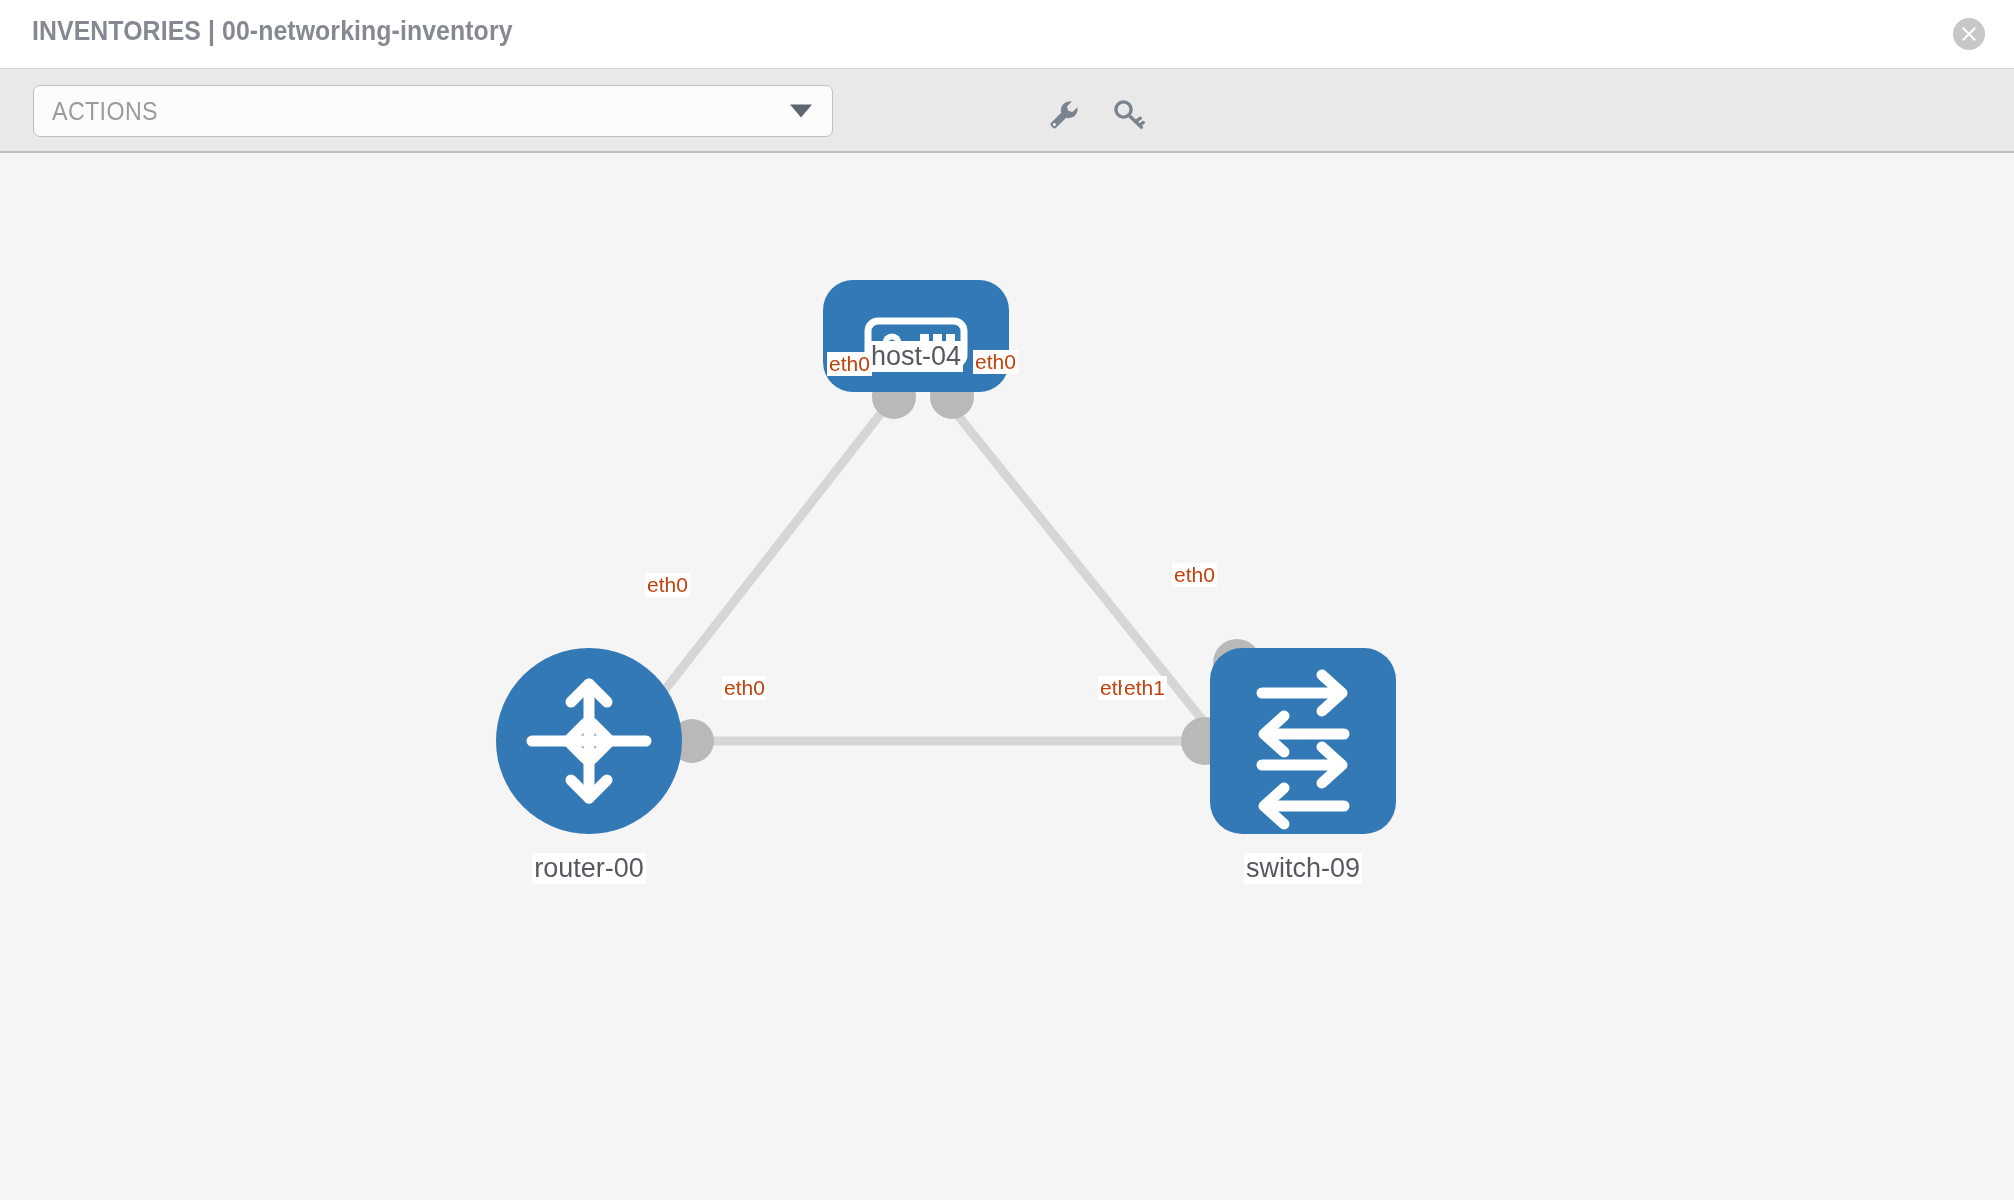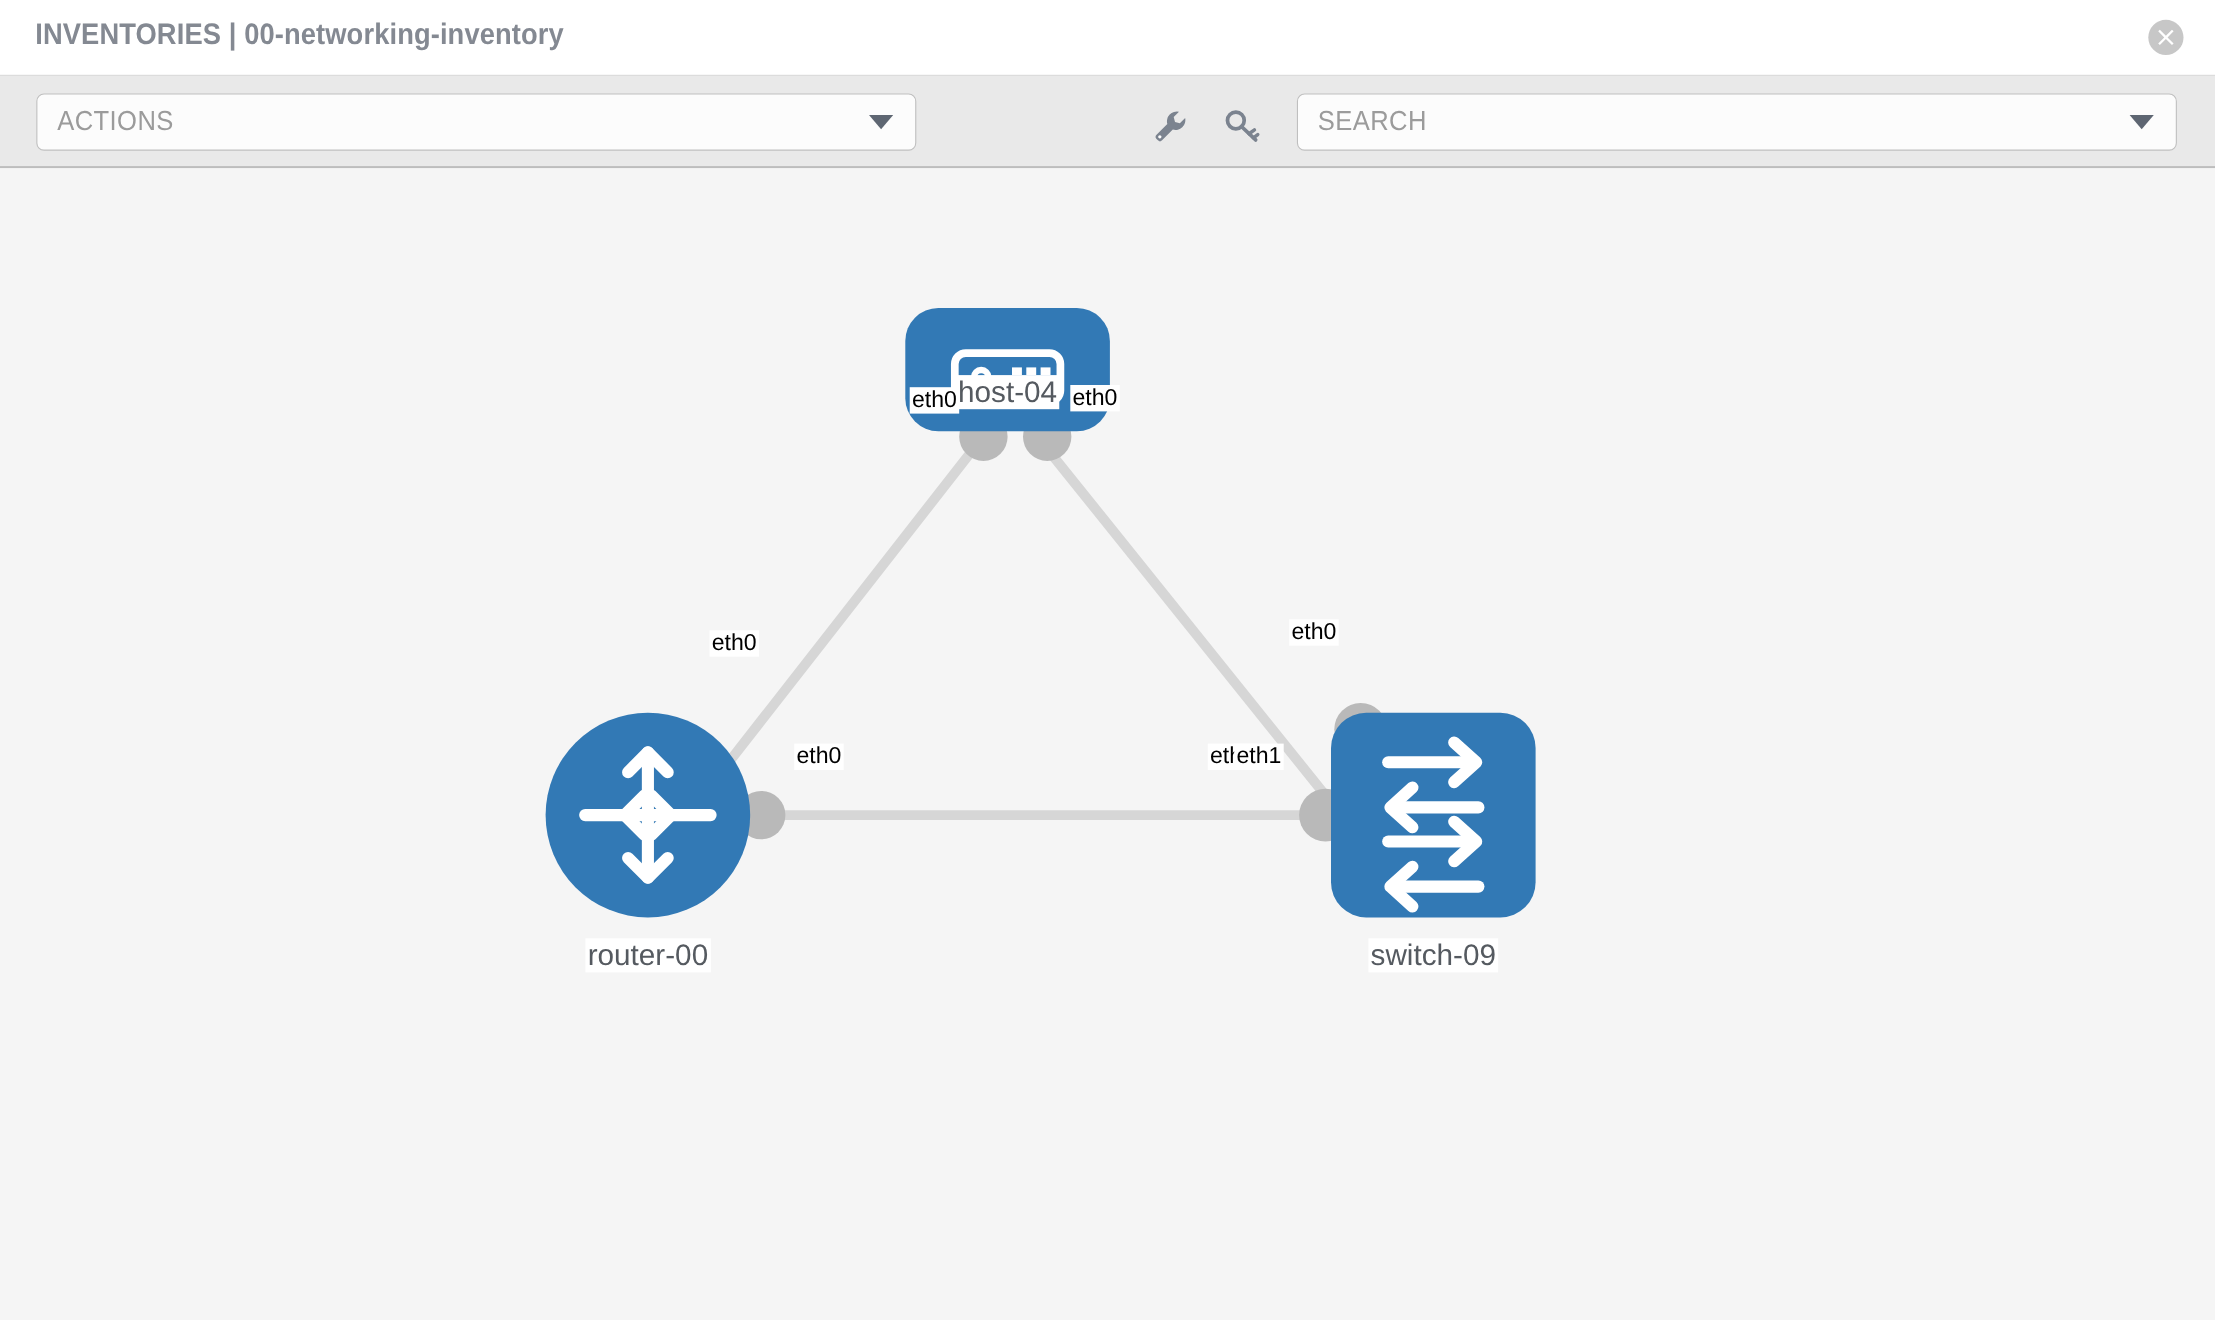--- a/index.html
+++ b/index.html
@@ -97,21 +97,21 @@
     background: #ffffff;
     color: #555a60;
     font-size: 27px;
     white-space: nowrap;
     padding: 0 2px;
     transform: translateX(-50%);
   }
   .iface-label {
     position: absolute;
     background: #ffffff;
-    color: #000000;
+    color: #c2410c;
     font-size: 21px;
     white-space: nowrap;
     padding: 0 2px;
   }
 </style>
 </head>
 <body>
 
 <div id="app">
 
@@ -140,24 +140,20 @@
 
     <div class="tool-icon" id="key-btn">
       <svg width="34" height="34" viewBox="0 0 34 34">
         <circle cx="11.5" cy="12.5" r="7.6" fill="none" stroke="#7b838f" stroke-width="3.4"></circle>
         <path d="M16.6 18 L29.5 30.2" stroke="#7b838f" stroke-width="3.4" stroke-linecap="round" fill="none"></path>
         <path d="M23.5 24.6 L28.4 21.1" stroke="#7b838f" stroke-width="3.2" stroke-linecap="round" fill="none"></path>
         <path d="M27.4 28.3 L31.4 25.4" stroke="#7b838f" stroke-width="3.2" stroke-linecap="round" fill="none"></path>
       </svg>
     </div>
 
-    <div class="select-box" id="search-select">
-      <span class="sel-label">SEARCH</span>
-      <span class="caret"></span>
-    </div>
   </div>
 
   <div class="canvas">
 
     <svg class="topology-svg" viewBox="0 0 2014 1047">
 
       <g>
         <line x1="889" y1="250" x2="600" y2="620" stroke="#d6d6d6" stroke-width="9" stroke-linecap="round"></line>
         <line x1="948" y1="250" x2="1245" y2="620" stroke="#d6d6d6" stroke-width="9" stroke-linecap="round"></line>
         <line x1="640" y1="588" x2="1250" y2="588" stroke="#d6d6d6" stroke-width="9" stroke-linecap="round"></line>

